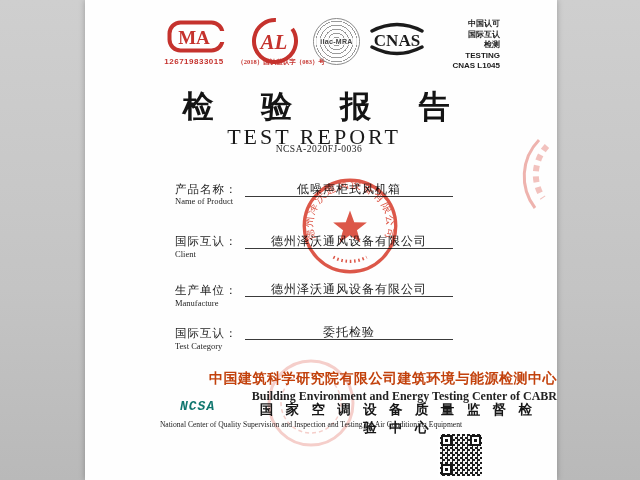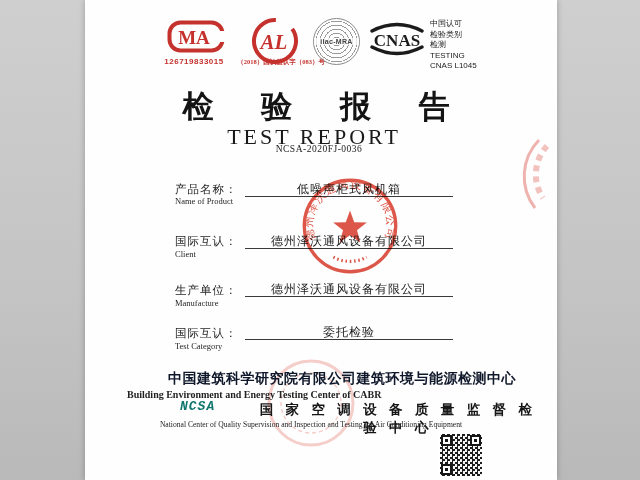--- a/index.html
+++ b/index.html
@@ -26,22 +26,22 @@
   .ilac-circle {
     left:228px; top:18px; width:47px; height:47px; border-radius:50%;
     background:
       repeating-radial-gradient(circle at 50% 50%, #9a9a9a 0 .8px, transparent .8px 4px);
     border:1px solid #8a8a8a;
   }
   .ilac-label { left:0; top:19px; width:100%; text-align:center;
     font-size:7px; font-weight:bold; color:#444; background:rgba(255,255,255,.75);
     font-family:"Liberation Sans", sans-serif; letter-spacing:.3px; }
   .cnas-side { left:345px; top:19px; width:70px; line-height:10.5px;
-    font-size:8px; font-weight:normal; color:#1b1b1b;
-    font-family:"Liberation Sans", sans-serif; }
+    font-size:8px; font-weight:bold; color:#1b1b1b;
+    font-family:"Liberation Sans", sans-serif;text-align:right; }
   .cnas-side div { white-space:nowrap; }
 
   
   .title-zh { left:0; right:10px; top:86px; text-align:center;
     font-size:31px; font-weight:bold; color:#141414;
     letter-spacing:20px; text-indent:20px; }
   .title-en { left:0; right:22px; top:124px; text-align:center;
     font-size:22px; color:#1a1a1a; letter-spacing:3px;margin-left:8px; }
   .report-no { left:0; right:4px; top:144px; text-align:center;
     font-size:9.5px; color:#222; letter-spacing:.5px; }
@@ -53,24 +53,24 @@
   .f-value { left:160px; width:208px; text-align:center; font-size:12px; color:#1a1a1a; letter-spacing:1px; }
 
   
   .stamp-main { left:213px; top:174px; width:104px; height:104px;
     opacity:.88; mix-blend-mode:multiply; }
   .stamp-right { left:420px; top:138px; width:52px; height:80px; opacity:.5; }
   .stamp-footer { left:180px; top:357px; width:92px; height:92px;
     opacity:.25; mix-blend-mode:multiply; }
 
   
-  .org-zh { left:42px; right:0; top:370px; text-align:center;
-    font-size:14px; font-weight:bold; color:#0f172a; letter-spacing:.5px; }
-  .org-en { left:42px; right:0; top:389px; text-align:left;
-    font-size:10px; font-weight:bold; color:#222; }
+  .org-zh { left:42px; right:0; top:370px; text-align:right;
+    font-size:14px; font-weight:bold; color:#c2410c; letter-spacing:.5px; }
+  .org-en { left:42px; right:0; top:389px; text-align:right;
+    font-size:12px; font-weight:bold; color:#222; }
   .ncsa { left:95px; top:399px; font-size:13px; font-weight:bold;
     font-style:italic; color:#0f766e; letter-spacing:1px;
     font-family:Liberation Mono, monospace; }
   .center-zh { left:120px; width:290px; top:401px; text-align:center;
     font-size:13.5px; font-weight:bold; color:#161616; letter-spacing:4.5px;margin-left:48px; }
   .center-en { left:20px; right:40px; top:420px; text-align:center;
     font-size:7.6px; font-weight:normal; color:#222; }
 
   
   .qr { left:355px; top:434px; width:42px; height:42px;
@@ -107,21 +107,21 @@
   </div>
 
   <svg class="abs" style="left:282px;top:22px" width="60" height="34" viewBox="0 0 60 34">
     <path d="M5,9 Q30,-4 55,9" fill="none" stroke="#1b1b1b" stroke-width="3.4" stroke-linecap="round"></path>
     <path d="M5,25 Q30,38 55,25" fill="none" stroke="#1b1b1b" stroke-width="3.4" stroke-linecap="round"></path>
     <text x="30" y="24" text-anchor="middle" font-size="17" font-weight="bold" fill="#1b1b1b" font-family="Liberation Sans, sans-serif">CNAS</text>
   </svg>
 
   <div class="abs cnas-side">
     <div>中国认可</div>
-    <div>检验类别</div>
+    <div>国际互认</div>
     <div>检测</div>
     <div>TESTING</div>
     <div>CNAS L1045</div>
   </div>
 
   <div class="abs title-zh">检 验 报 告</div>
   <div class="abs title-en">TEST REPORT</div>
   <div class="abs report-no">NCSA-2020FJ-0036</div>
 
   <div class="abs f-label-zh" style="top:182px">产品名称：</div>

